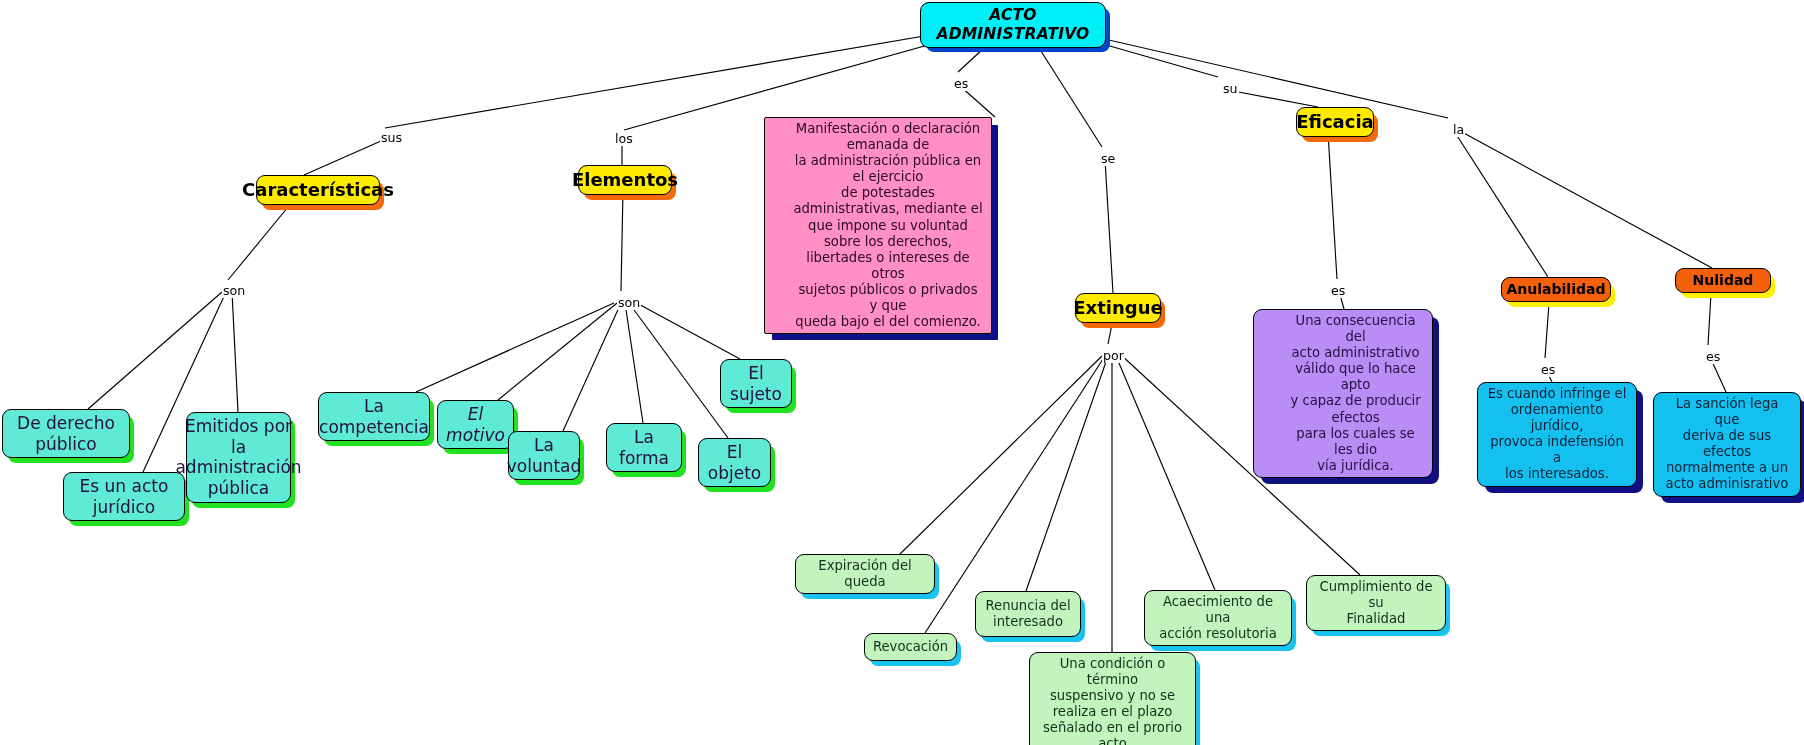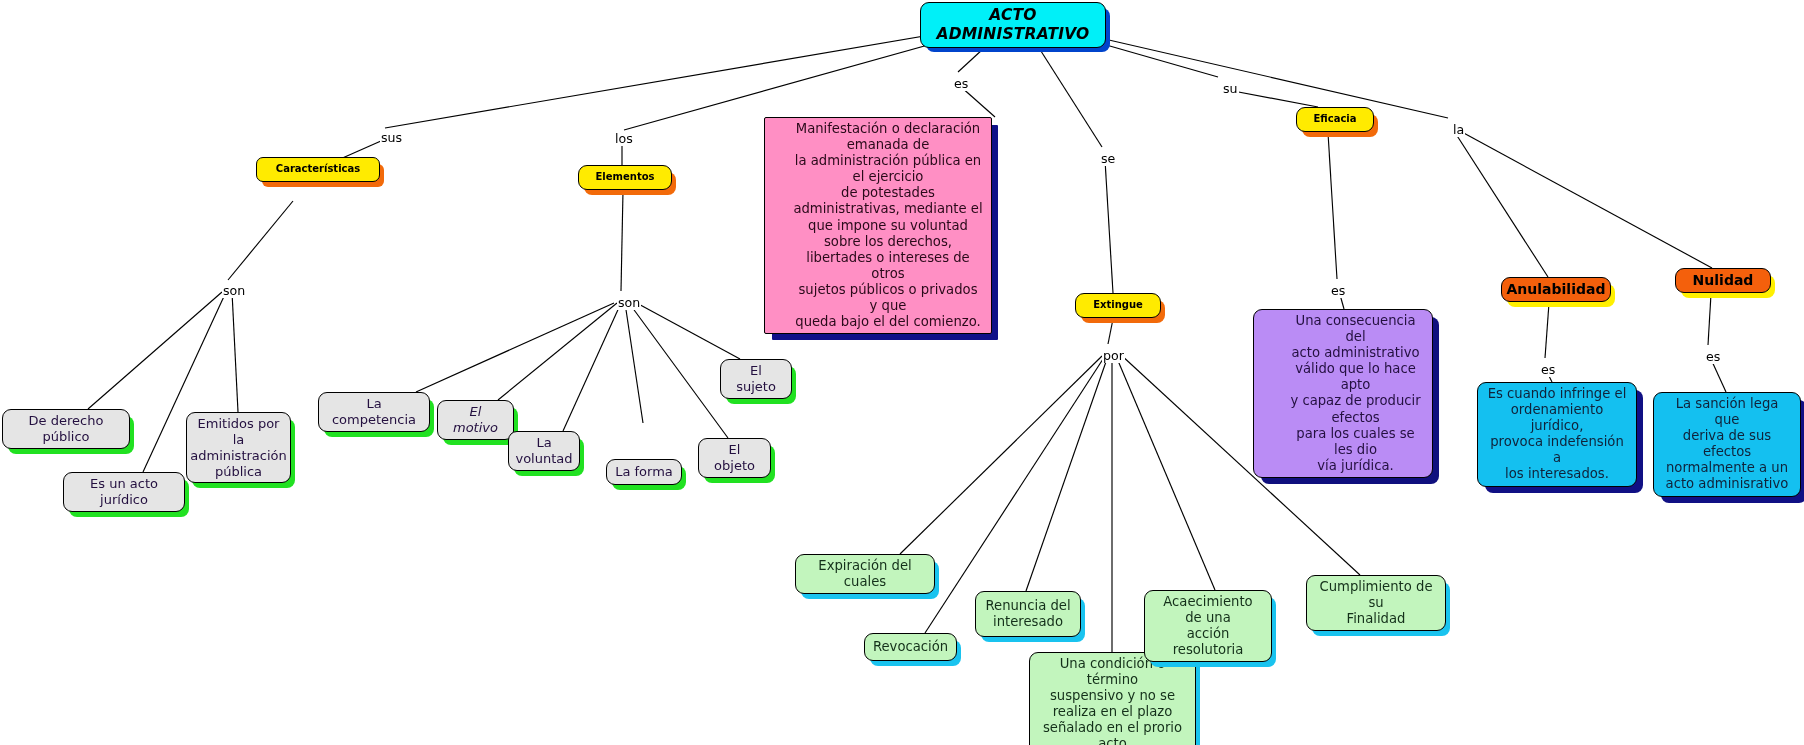--- a/index.html
+++ b/index.html
@@ -47,43 +47,43 @@
     font-style: italic;
     font-size: 15.5px;
     letter-spacing: .2px;
     color: #000;
     box-shadow: 5px 5px 0 -1px #0044cc;
   }
   .n-yellow {
     background: #ffeb00;
     border-radius: 9px;
     font-weight: bold;
-    font-size: 10px;
+    font-size: 18px;
     color: #000;
     box-shadow: 5px 6px 0 -1px #f26a0a;
   }
   .n-orange {
     background: #f4600c;
     border-radius: 9px;
     font-weight: bold;
     font-size: 14px;
     color: #000;
     box-shadow: 5px 6px 0 -1px #fff000;
   }
   .n-pink {
     background: #ff8fc4;
     border-radius: 2px;
     font-size: 13.2px;
     color: #2a0a1a;
     box-shadow: 7px 7px 0 -1px #101088;
   }
   .n-purple {
-    background: #e5e5e5;
-    border-radius: 9px;
-    font-size: 13px;
+    background: #5eead4;
+    border-radius: 9px;
+    font-size: 17px;
     color: #241040;
     box-shadow: 5px 6px 0 -1px #21e121;
   }
   .n-purple-navy {
     background: #ba8cf5;
     border-radius: 9px;
     font-size: 13.2px;
     color: #241040;
     box-shadow: 7px 7px 0 -1px #10107e;
     padding-left: 33px;
@@ -151,68 +151,68 @@
       <line x1="1113" y1="319" x2="1108" y2="344" stroke="#000000" stroke-width="1.15"></line>
       <line x1="1102" y1="356" x2="900" y2="554" stroke="#000000" stroke-width="1.15"></line>
       <line x1="1105" y1="356" x2="925" y2="633" stroke="#000000" stroke-width="1.15"></line>
       <line x1="1108" y1="356" x2="1026" y2="591" stroke="#000000" stroke-width="1.15"></line>
       <line x1="1112" y1="356" x2="1112" y2="652" stroke="#000000" stroke-width="1.15"></line>
       <line x1="1116" y1="356" x2="1215" y2="590" stroke="#000000" stroke-width="1.15"></line>
       <line x1="1120" y1="354" x2="1360" y2="575" stroke="#000000" stroke-width="1.15"></line>
     </svg>
   <div id="node-layer">
       <div class="node n-root" style="left: 920px; top: 2px; width: 186px; min-height: 23px;">ACTO ADMINISTRATIVO</div>
-      <div class="node n-yellow" style="left: 256px; top: 157px; width: 124px; min-height: 25px; border-radius: 7px;">Características</div>
+      <div class="node n-yellow" style="left: 256px; top: 175px; width: 124px; min-height: 25px;">Características</div>
       <div class="node n-yellow" style="left: 578px; top: 165px; width: 94px; min-height: 25px;">Elementos</div>
       <div class="node n-pink" style="left: 764px; top: 117px; width: 228px; min-height: 110px; padding-left: 28px;">Manifestación o declaración emanada de
 la administración pública en el ejercicio
 de potestades administrativas, mediante el
 que impone su voluntad sobre los derechos,
 libertades o intereses de otros
 sujetos públicos o privados y que
 queda bajo el del comienzo.</div>
       <div class="node n-yellow" style="left: 1296px; top: 107px; width: 78px; min-height: 25px;">Eficacia</div>
       <div class="node n-orange" style="left: 1501px; top: 277px; width: 110px; min-height: 25px;">Anulabilidad</div>
       <div class="node n-orange" style="left: 1675px; top: 268px; width: 96px; min-height: 25px;">Nulidad</div>
       <div class="node n-yellow" style="left: 1075px; top: 293px; width: 86px; min-height: 25px;">Extingue</div>
       <div class="node n-purple" style="left: 2px; top: 409px; width: 128px; min-height: 26px;">De derecho público</div>
       <div class="node n-purple" style="left: 63px; top: 472px; width: 122px; min-height: 26px;">Es un acto jurídico</div>
       <div class="node n-purple" style="left: 186px; top: 412px; width: 105px; min-height: 56px;">Emitidos por la
 administración
 pública</div>
       <div class="node n-purple" style="left: 318px; top: 392px; width: 112px; min-height: 26px;">La competencia</div>
       <div class="node n-purple" style="left: 437px; top: 400px; width: 77px; min-height: 26px; font-style: italic;">El motivo</div>
       <div class="node n-purple" style="left: 508px; top: 431px; width: 72px; min-height: 26px;">La voluntad</div>
-      <div class="node n-purple" style="left: 606px; top: 423px; width: 76px; min-height: 26px; margin-top: 36px;">La forma</div>
+      <div class="node n-purple" style="left: 606px; top: 423px; width: 76px; min-height: 26px;">La forma</div>
       <div class="node n-purple" style="left: 698px; top: 438px; width: 73px; min-height: 26px;">El objeto</div>
       <div class="node n-purple" style="left: 720px; top: 359px; width: 72px; min-height: 26px;">El sujeto</div>
       <div class="node n-purple-navy" style="left: 1253px; top: 309px; width: 180px; min-height: 95px;">Una consecuencia del
 acto administrativo
 válido que lo hace apto
 y capaz de producir efectos
 para los cuales se les dio
 vía jurídica.</div>
       <div class="node n-cyan" style="left: 1477px; top: 382px; width: 160px; min-height: 73px;">Es cuando infringe el
 ordenamiento jurídico,
 provoca indefensión a
 los interesados.</div>
       <div class="node n-cyan" style="left: 1653px; top: 392px; width: 148px; min-height: 73px;">La sanción lega que
 deriva de sus efectos
 normalmente a un
 acto adminisrativo</div>
-      <div class="node n-green" style="left: 795px; top: 554px; width: 140px; min-height: 28px;">Expiración del cuales</div>
+      <div class="node n-green" style="left: 795px; top: 554px; width: 140px; min-height: 28px;">Expiración del queda</div>
       <div class="node n-green" style="left: 864px; top: 633px; width: 93px; min-height: 28px;">Revocación</div>
       <div class="node n-green" style="left: 975px; top: 591px; width: 106px; min-height: 46px;">Renuncia del
 interesado</div>
       <div class="node n-green" style="left: 1029px; top: 652px; width: 167px; min-height: 85px;">Una condición o término
 suspensivo y no se
 realiza en el plazo
 señalado en el prorio
 acto</div>
-      <div class="node n-green" style="left: 1144px; top: 590px; width: 128px; min-height: 46px;">Acaecimiento de una
+      <div class="node n-green" style="left: 1144px; top: 590px; width: 148px; min-height: 46px;">Acaecimiento de una
 acción resolutoria</div>
       <div class="node n-green" style="left: 1306px; top: 575px; width: 140px; min-height: 46px;">Cumplimiento de su
 Finalidad</div>
     </div>
   <div id="label-layer">
       <span class="edge-label" style="left: 380px; top: 132px;">sus</span>
       <span class="edge-label" style="left: 614px; top: 133px;">los</span>
       <span class="edge-label" style="left: 953px; top: 78px;">es</span>
       <span class="edge-label" style="left: 1100px; top: 153px;">se</span>
       <span class="edge-label" style="left: 1222px; top: 83px;">su</span>

